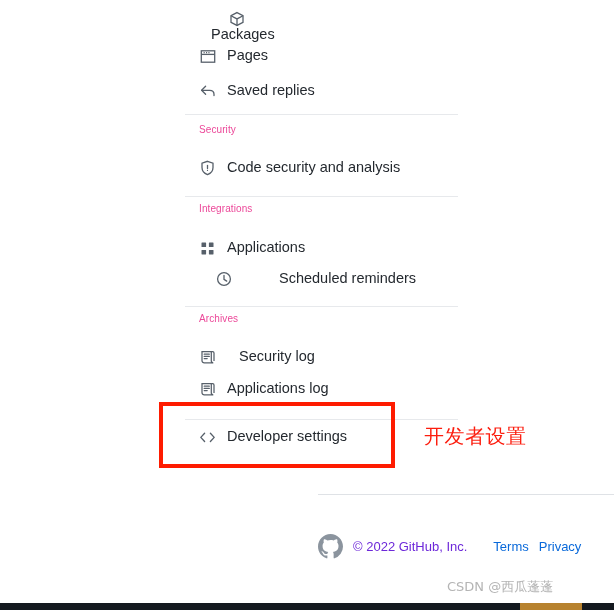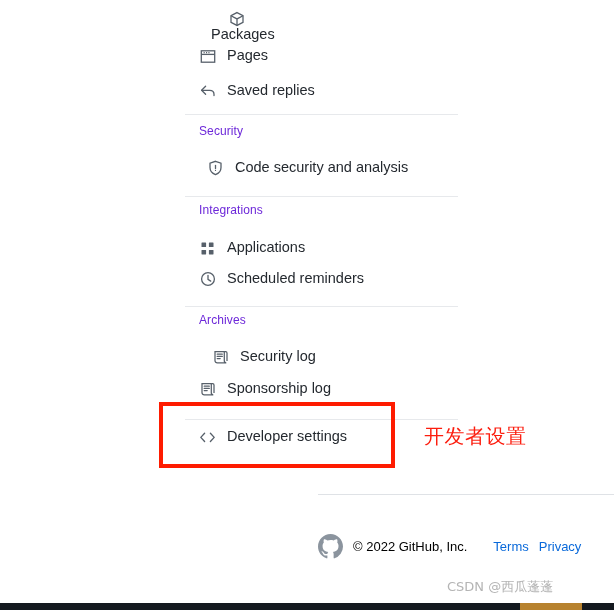--- a/index.html
+++ b/index.html
@@ -46,48 +46,48 @@
   .nav-item .lbl { line-height: 1; padding-bottom: 1px; }
 
   .nav-divider {
     height: 1px;
     background: #e7e9ec;
     margin: 10px 0 9px 0;
     width: 273px;
   }
 
   .group-title {
-    font-size: 12px;
-    color: #6d28d9;
+    font-size: 10px;
+    color: #ec4899;
     padding-left: 14px;
     margin-bottom: 6px;
     font-weight: 400;
     letter-spacing: 0.1px;
   }
 
   
   .row-packages  { position: absolute; top: 10px;  left: 12px; flex-direction: column; }
   .row-pages     { position: absolute; top: 40px;  left: 0; }
   .row-saved     { position: absolute; top: 75px;  left: 0; }
 
   .div-1 { position: absolute; top: 104px; left: 0; }
 
   .sec-security-title { position: absolute; top: 124px; left: 0; }
-  .row-codesec        { position: absolute; top: 152px; left: 8px; }
+  .row-codesec        { position: absolute; top: 152px; left: 0; }
 
   .div-2 { position: absolute; top: 186px; left: 0; }
 
   .sec-integrations-title { position: absolute; top: 203px; left: 0; }
   .row-applications       { position: absolute; top: 232px; left: 0; }
-  .row-scheduled          { position: absolute; top: 263px; left: 0; }
+  .row-scheduled          { position: absolute; top: 263px; left: 16px; gap: 36px; }
 
   .div-3 { position: absolute; top: 296px; left: 0; }
 
   .sec-archives-title { position: absolute; top: 313px; left: 0; }
-  .row-seclog         { position: absolute; top: 341px; left: 13px; }
+  .row-seclog         { position: absolute; top: 341px; left: 0; gap: 12px; }
   .row-sponlog        { position: absolute; top: 373px; left: 0; }
 
   .div-4 { position: absolute; top: 409px; left: 0; }
 
   .row-devsettings { position: absolute; top: 421px; left: 0; text-align: center; }
 
   
   #annotation-box {
     position: absolute;
     left: 159px;
@@ -127,21 +127,21 @@
     font-size: 13px;
     color: #57606a;
     white-space: nowrap;
   }
   #footer .gh-logo {
     width: 25px; height: 25px;
     margin-right: 10px;
     color: #8b949e;
     flex: 0 0 25px;
   }
-  #footer .copy { margin-right: 26px; color: #000000; }
+  #footer .copy { margin-right: 26px; color: #6d28d9; }
   #footer a {
     color: #0969da;
     text-decoration: none;
     margin-right: 10px;
   }
   #footer a:last-child { margin-right: 0; }
 
   
   #watermark {
     position: absolute;
@@ -258,21 +258,21 @@
     <span class="lbl">Security log</span>
   </div>
   <div class="nav-item row-sponlog">
     <span class="ico">
       <svg width="16" height="16" viewBox="0 0 16 16" fill="none" stroke="currentColor" stroke-width="1.25">
         <path d="M2 2.6h9.3v9.2c0 1.2.9 2 2 2H4.3c-1.3 0-2.3-.9-2.3-2.1V2.6z"></path>
         <path d="M11.3 2.6h1.3c.8 0 1.4.6 1.4 1.4v8"></path>
         <path d="M4.2 5.2h5.1M4.2 7.4h5.1M4.2 9.6h3" stroke-linecap="round"></path>
       </svg>
     </span>
-    <span class="lbl">Sponsorship log</span>
+    <span class="lbl">Applications log</span>
   </div>
 
   <div class="nav-divider div-4"></div>
 
   <div class="nav-item row-devsettings">
     <span class="ico">
       <svg width="17" height="13" viewBox="0 0 17 13" fill="none" stroke="currentColor" stroke-width="1.35" stroke-linecap="round" stroke-linejoin="round">
         <path d="M5.6 2.3 1.8 6.4l3.8 4.1"></path>
         <path d="M11.4 2.3l3.8 4.1-3.8 4.1"></path>
       </svg>

